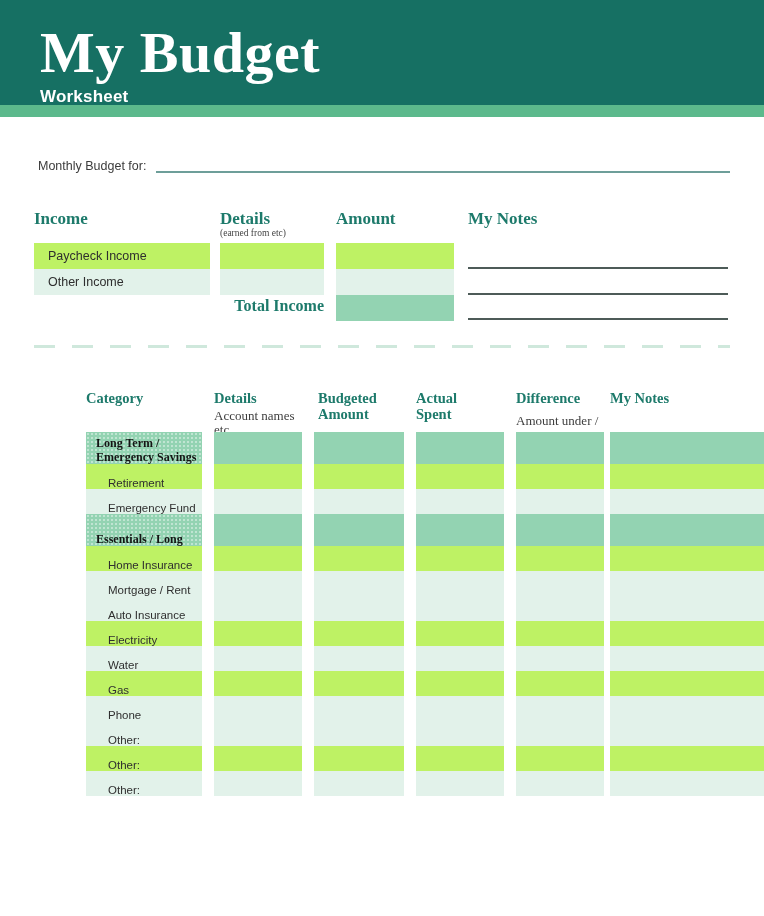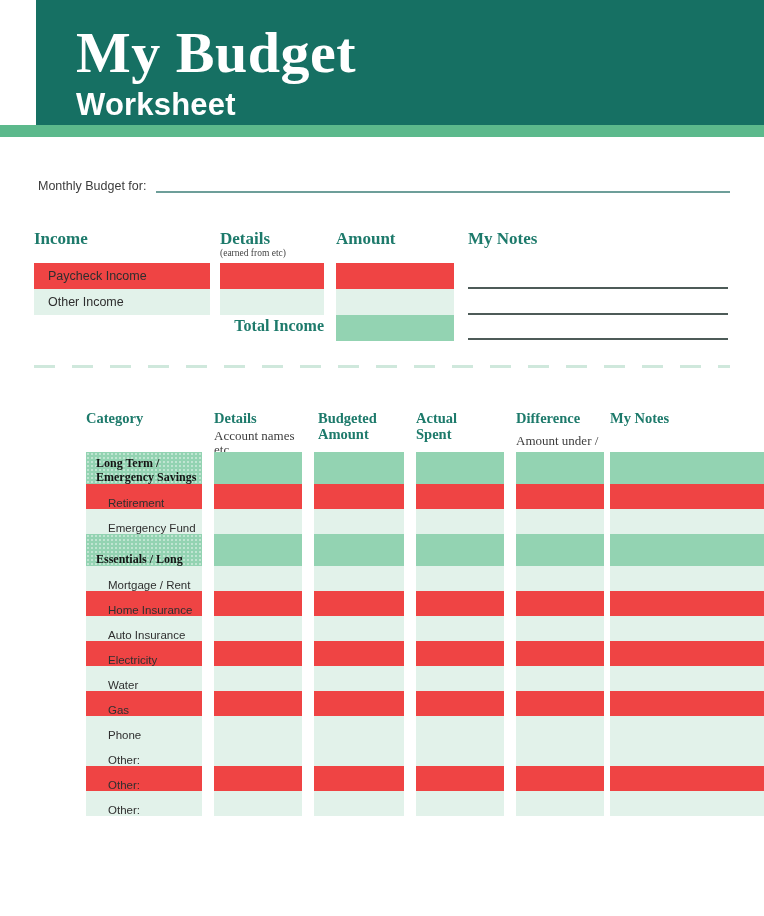--- a/index.html
+++ b/index.html
@@ -9,37 +9,36 @@
     height: 916px;
     background: #ffffff;
     font-family: "Liberation Sans", sans-serif;
     overflow: hidden;
     position: relative;
   }
 
   
   .header {
     background: #167063;
-    height: 125px;
+    height: 105px;
     padding: 22px 0 0 40px;
     position: relative;
-    margin-left: 36px;
   }
   .header-title {
     font-family: "Liberation Serif", serif;
     font-weight: bold;
     font-size: 58px;
     color: #ffffff;
     line-height: 1.08;
     letter-spacing: 0.5px;
   }
   .header-subtitle {
     font-family: "Liberation Sans", sans-serif;
     font-weight: bold;
-    font-size: 31px;
+    font-size: 17px;
     color: #ffffff;
     margin-top: 2px;
     letter-spacing: 0.2px;
   }
   .header-accent {
     height: 12px;
     background: #5cb98c;
   }
 
   
@@ -113,21 +112,21 @@
     color: #2e2e2e;
   }
   .inc-det-cell  { width: 104px; height: 26px; left: 186px; }
   .inc-amt-cell  { width: 118px; height: 26px; left: 302px; }
 
   .r1 { top: 34px; }
   .r2 { top: 60px; }
   .r3 { top: 86px; }
 
   .fill-dark  { background: #93d3b2; }
-  .fill-mid   { background: #ef4444; }
+  .fill-mid   { background: #bef264; }
   .fill-light { background: #e2f2ea; }
 
   .total-income {
     position: absolute;
     left: 160px;
     top: 88px;
     width: 130px;
     text-align: right;
     font-family: "Liberation Serif", serif;
     font-weight: bold;
@@ -342,41 +341,41 @@
           <div class="cell cell-cat fill-dark texture">
             <div class="cat-text">Essentials / Long</div>
           </div>
           <div class="cell cell-det fill-dark"></div>
           <div class="cell cell-bud fill-dark"></div>
           <div class="cell cell-act fill-dark"></div>
           <div class="cell cell-dif fill-dark"></div>
           <div class="cell cell-not fill-dark"></div>
         </div>
         <div class="row">
-          <div class="cell cell-cat fill-light">
-            <div class="cat-text">Mortgage / Rent</div>
-          </div>
-          <div class="cell cell-det fill-light"></div>
-          <div class="cell cell-bud fill-light"></div>
-          <div class="cell cell-act fill-light"></div>
-          <div class="cell cell-dif fill-light"></div>
-          <div class="cell cell-not fill-light"></div>
-        </div>
-        <div class="row">
           <div class="cell cell-cat fill-mid">
             <div class="cat-text">Home Insurance</div>
           </div>
           <div class="cell cell-det fill-mid"></div>
           <div class="cell cell-bud fill-mid"></div>
           <div class="cell cell-act fill-mid"></div>
           <div class="cell cell-dif fill-mid"></div>
           <div class="cell cell-not fill-mid"></div>
         </div>
         <div class="row">
           <div class="cell cell-cat fill-light">
+            <div class="cat-text">Mortgage / Rent</div>
+          </div>
+          <div class="cell cell-det fill-light"></div>
+          <div class="cell cell-bud fill-light"></div>
+          <div class="cell cell-act fill-light"></div>
+          <div class="cell cell-dif fill-light"></div>
+          <div class="cell cell-not fill-light"></div>
+        </div>
+        <div class="row">
+          <div class="cell cell-cat fill-light">
             <div class="cat-text">Auto Insurance</div>
           </div>
           <div class="cell cell-det fill-light"></div>
           <div class="cell cell-bud fill-light"></div>
           <div class="cell cell-act fill-light"></div>
           <div class="cell cell-dif fill-light"></div>
           <div class="cell cell-not fill-light"></div>
         </div>
         <div class="row">
           <div class="cell cell-cat fill-mid">

